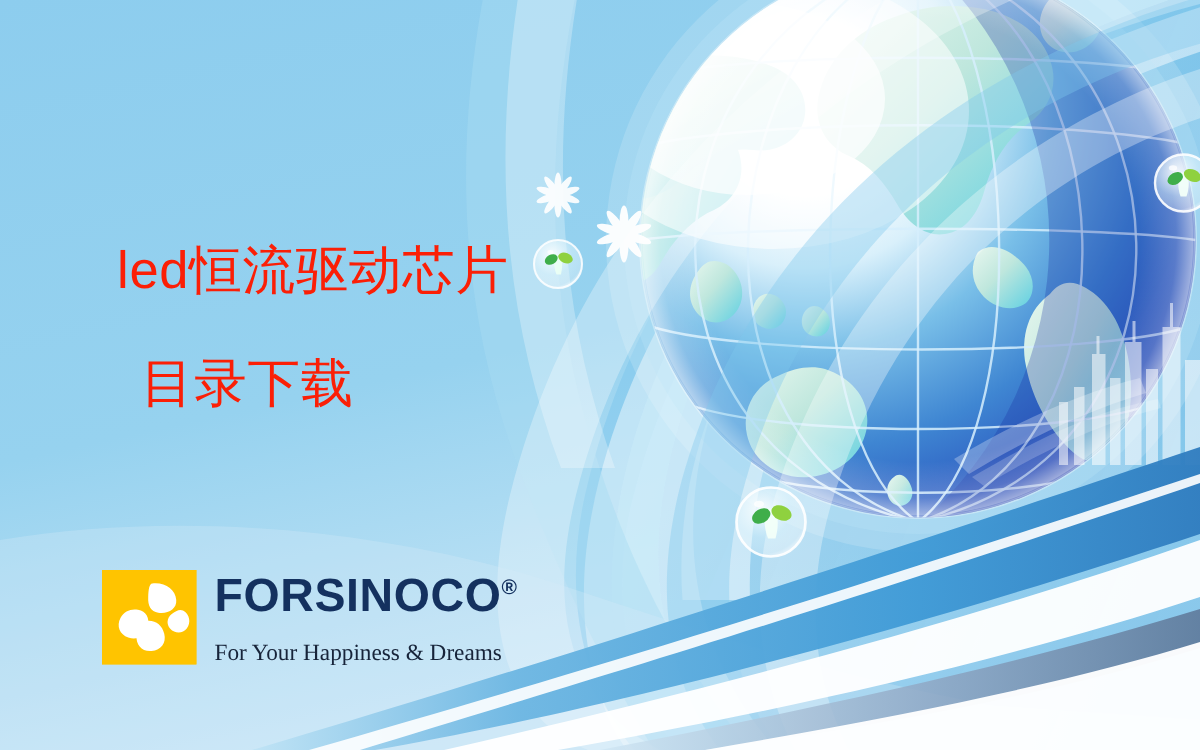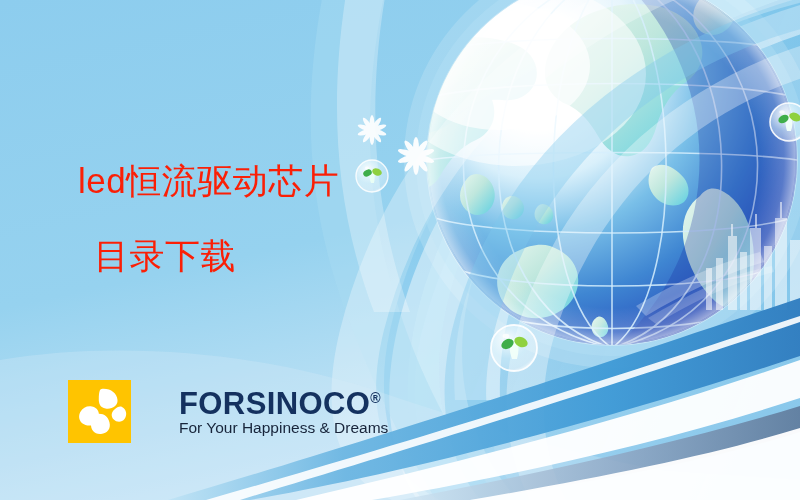--- a/index.html
+++ b/index.html
@@ -53,22 +53,21 @@
     margin-top: 28px;
   }
 
   
   #logo {
     position: absolute;
     left: 68px;
     top: 380px;
     z-index: 50;
     display: flex;
-    align-items: center;
-    gap: 36px;
+    align-items: flex-end;
   }
   #logo-mark {
     width: 63px;
     height: 63px;
     background: #ffc400;
     flex: 0 0 auto;
     position: relative;
   }
   #logo-mark svg { display: block; }
   #logo-text {
@@ -88,23 +87,23 @@
   }
   #logo-wordmark .reg {
     font-size: 14px;
     vertical-align: super;
     letter-spacing: 0;
   }
   #logo-tagline {
     color: #17243a;
     font-size: 15.5px;
     line-height: 1;
-    margin-top: 1px;
+    margin-top: 16px;
     white-space: nowrap;
-    font-family: Liberation Sans, sans-serif;
+    font-family: Liberation Serif, serif;
   }
 </style>
 </head>
 <body>
 
 <div id="banner">
 
   <svg class="bg-svg" viewBox="0 0 800 500" preserveAspectRatio="none" xmlns="http://www.w3.org/2000/svg">
     <defs>
 

